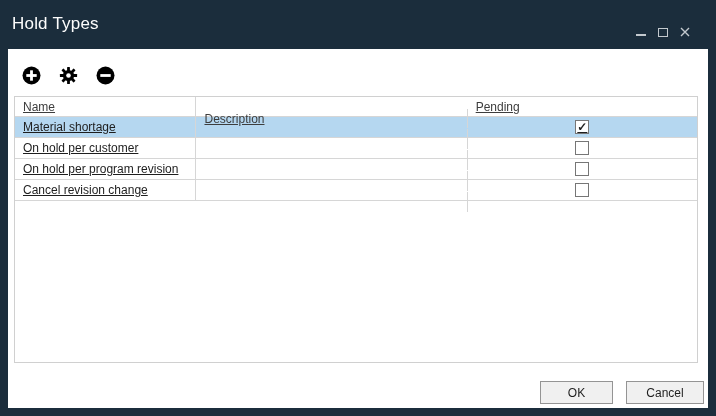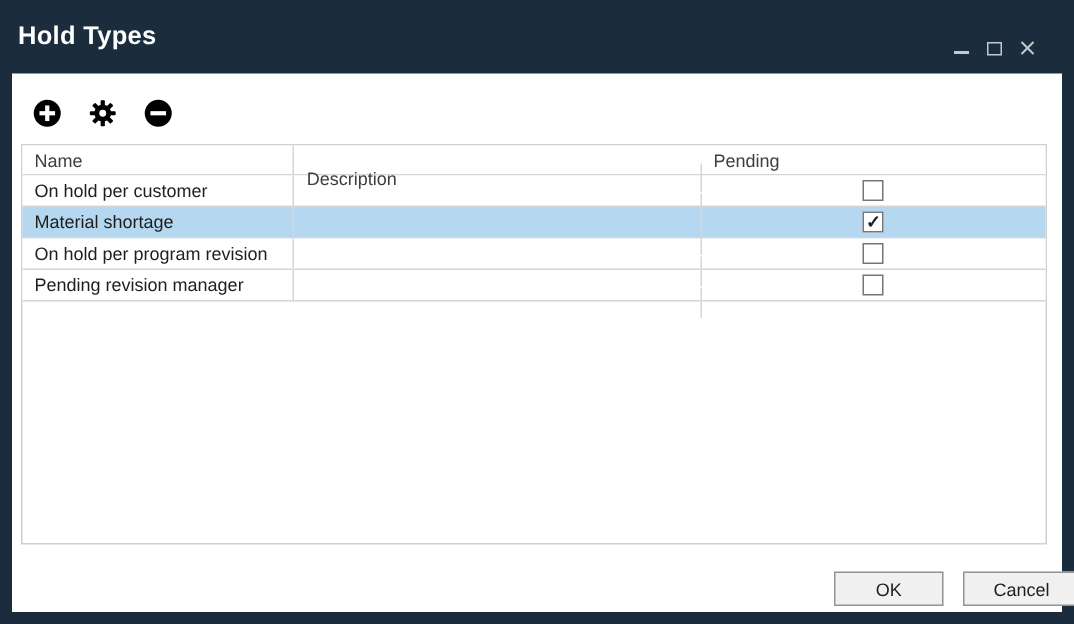--- a/index.html
+++ b/index.html
@@ -8,21 +8,21 @@
     position:relative;
     width:716px;height:416px;
     background:#1b2d3c;
     font-family:"Liberation Sans", sans-serif;
     overflow:hidden;
   }
   
   .titlebar{position:absolute;left:0;top:0;width:716px;height:49px;}
   .title{
     position:absolute;left:12px;top:14px;
-    color:#fdfdfd;font-size:17px;font-weight:700;letter-spacing:.2px;
+    color:#fdfdfd;font-size:17px;font-weight:400;letter-spacing:.2px;
   }
   .win-controls{
     position:absolute;top:25px;right:26px;
     display:flex;align-items:flex-end;gap:12px;height:12px;
   }
   .ctl{display:block;cursor:default;}
   .ctl-min{width:10px;height:2px;background:#c3c9ce;margin-bottom:1px;}
   .ctl-max{width:10px;height:9px;border:1px solid #c3c9ce;background:transparent;}
   .ctl-close{width:10px;height:10px;position:relative;}
   .ctl-close svg{display:block;}
@@ -37,21 +37,21 @@
     display:flex;align-items:center;gap:18px;
   }
   .tool-btn{width:19px;height:19px;padding:0;border:0;background:transparent;cursor:pointer;}
   .tool-btn svg{display:block;}
   
   .grid{
     position:absolute;left:6px;top:47px;width:684px;height:267px;
     border:1px solid #d0d0d0;background:#fff;
     font-size:12px;color:#1e1e1e;
   }
-  .grid-row{display:flex;height:21px;border-bottom:1px solid #d6d6d6;background:#fff;}
+  .grid-row{display:flex;height:21px;border-bottom:1px solid #d6d6d6;background:#fff;text-decoration:underline;}
   .grid-row.header{height:20px;color:#3d3d3d;}
   .grid-row.selected{background:#b5d7f0;}
   .cell{
     height:100%;display:flex;align-items:center;
     padding:0 0 0 8px;border-right:1px solid #d6d6d6;
     white-space:nowrap;overflow:hidden;
   }
   .cell:last-child{border-right:none;}
   .col-name{width:182px;}
   .col-desc{width:272px;margin-top:12px;}
@@ -63,21 +63,21 @@
   }
   .checkbox::after{
     content:"";font-size:12px;font-weight:bold;color:#212121;line-height:1;
   }
   .checkbox.checked::after{content:"\2713";}
   
   .btn{
     position:absolute;top:332px;height:23px;
     background:#f0f0f0;border:1px solid #949494;
     font-family:"Liberation Sans", sans-serif;font-size:12px;color:#1e1e1e;
-    display:flex;align-items:center;justify-content:center;cursor:pointer;margin-left:16px;
+    display:flex;align-items:center;justify-content:center;cursor:pointer;
   }
   .btn-ok{left:532px;width:73px;}
   .btn-cancel{left:618px;width:78px;}
 </style>
 </head>
 <body>
 
 <div class="window">
 
   <div class="titlebar">
@@ -135,46 +135,46 @@
       </button>
     </div>
 
     <div class="grid">
       <div class="grid-row header">
         <div class="cell col-name">Name</div>
         <div class="cell col-desc">Description</div>
         <div class="cell col-default" style="justify-content:flex-start;padding-left:8px;">Pending</div>
       </div>
 
+      <div class="grid-row selected">
+        <div class="cell col-name">Material shortage</div>
+        <div class="cell col-desc"></div>
+        <div class="cell col-default">
+          <span class="checkbox checked"></span>
+        </div>
+      </div>
+
       <div class="grid-row">
         <div class="cell col-name">On hold per customer</div>
         <div class="cell col-desc"></div>
         <div class="cell col-default">
           <span class="checkbox"></span>
-        </div>
-      </div>
-
-      <div class="grid-row selected">
-        <div class="cell col-name">Material shortage</div>
-        <div class="cell col-desc"></div>
-        <div class="cell col-default">
-          <span class="checkbox checked"></span>
         </div>
       </div>
 
       <div class="grid-row">
         <div class="cell col-name">On hold per program revision</div>
         <div class="cell col-desc"></div>
         <div class="cell col-default">
           <span class="checkbox"></span>
         </div>
       </div>
 
       <div class="grid-row">
-        <div class="cell col-name">Pending revision manager</div>
+        <div class="cell col-name">Cancel revision change</div>
         <div class="cell col-desc"></div>
         <div class="cell col-default">
           <span class="checkbox"></span>
         </div>
       </div>
     </div>
 
     <button class="btn btn-ok">OK</button>
     <button class="btn btn-cancel">Cancel</button>
 

